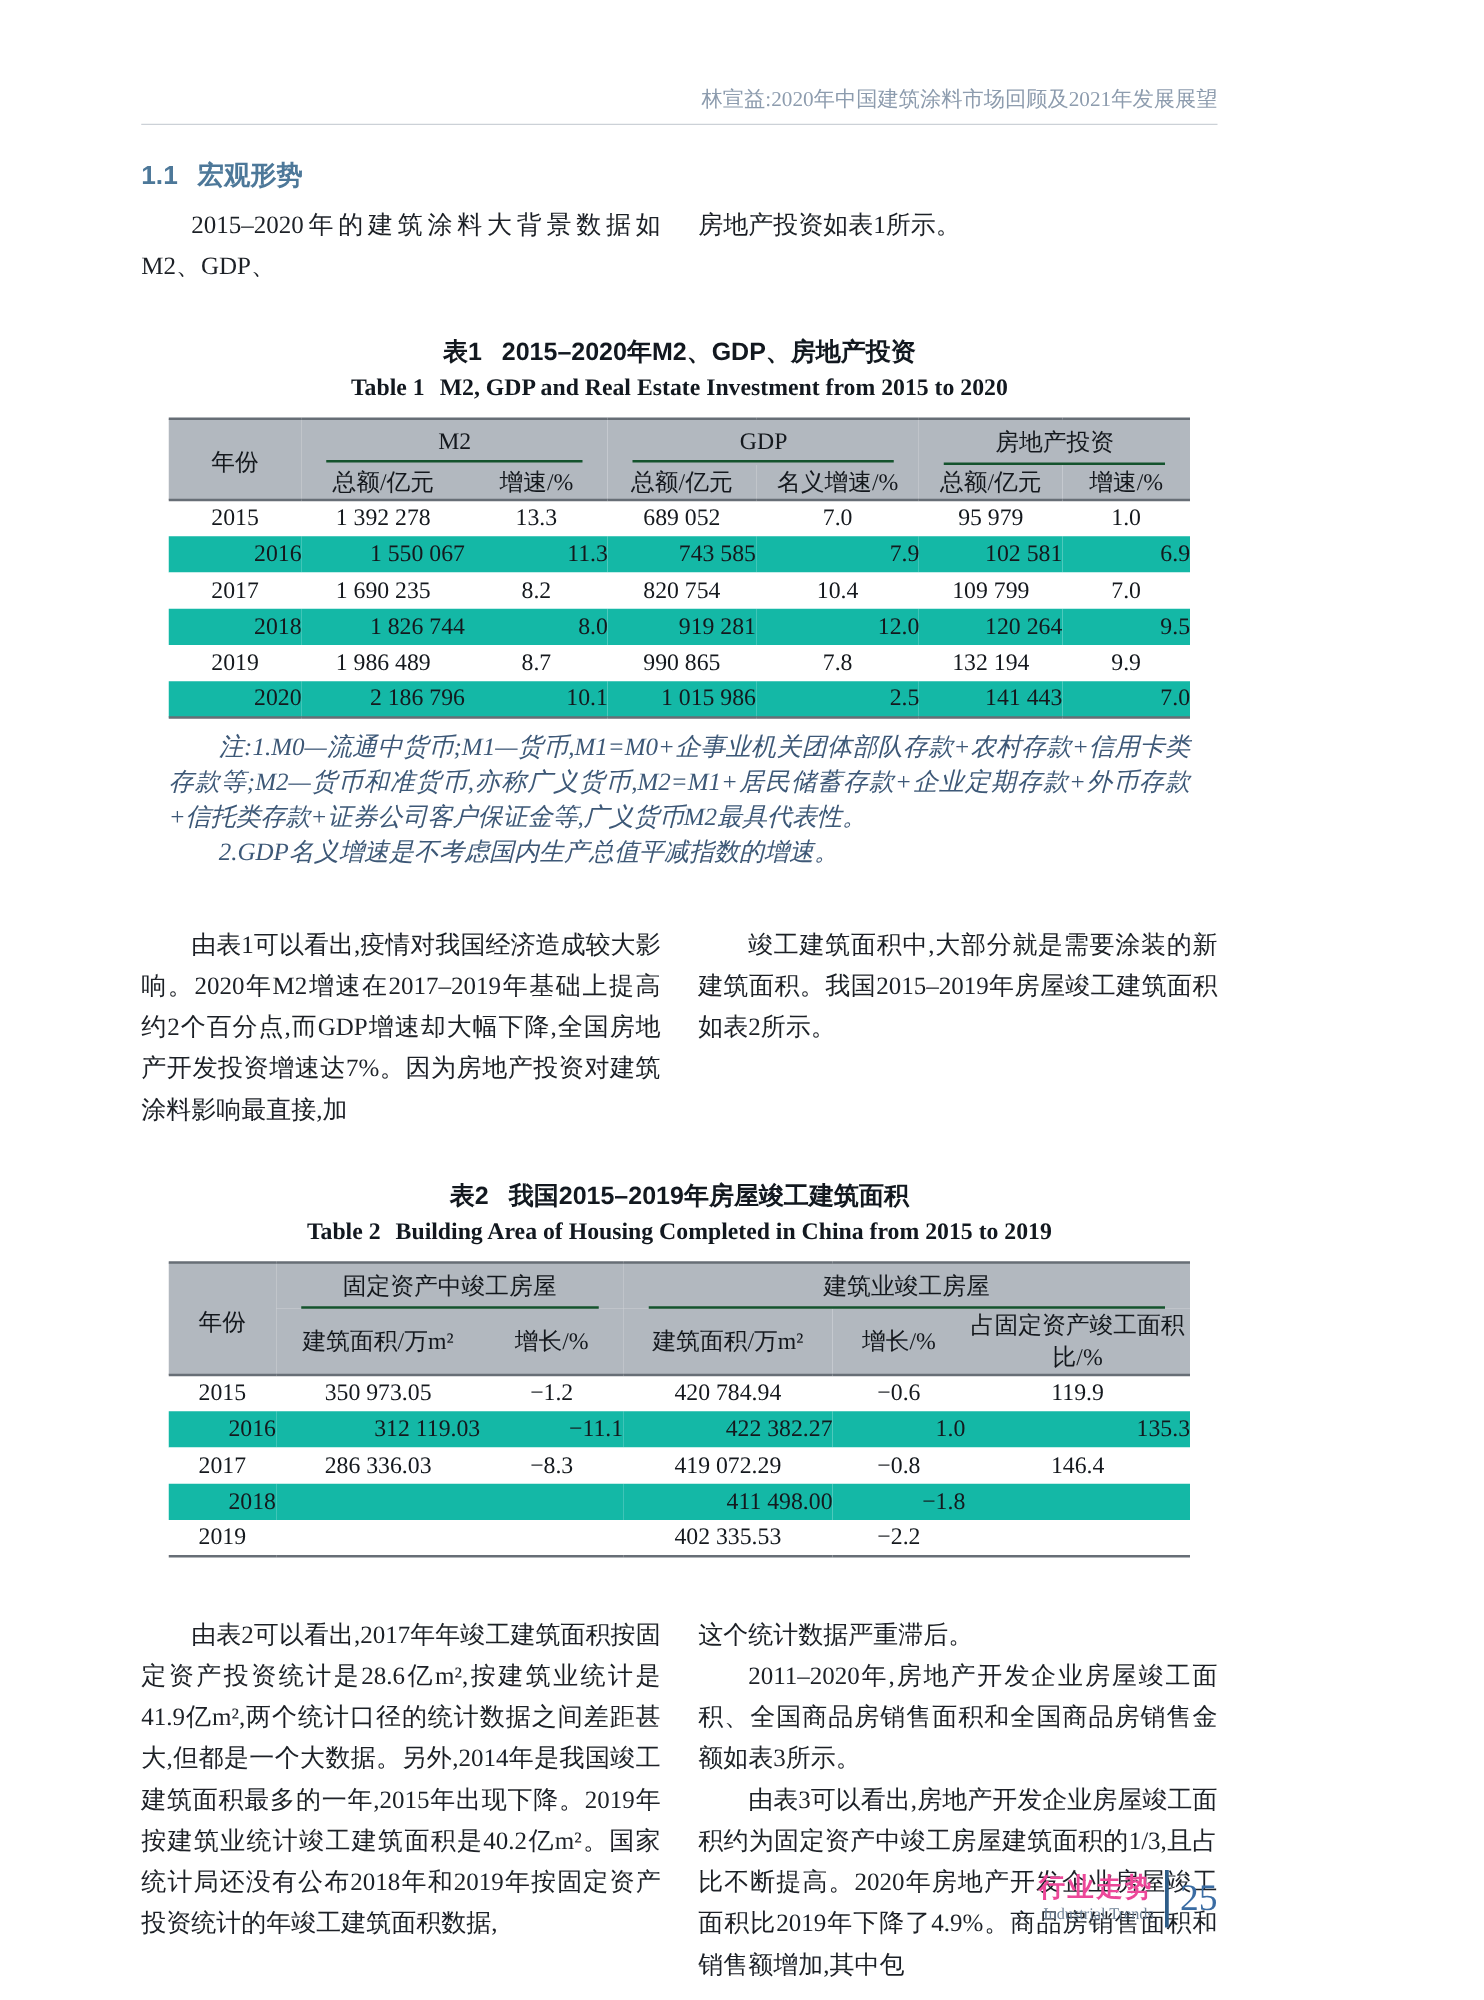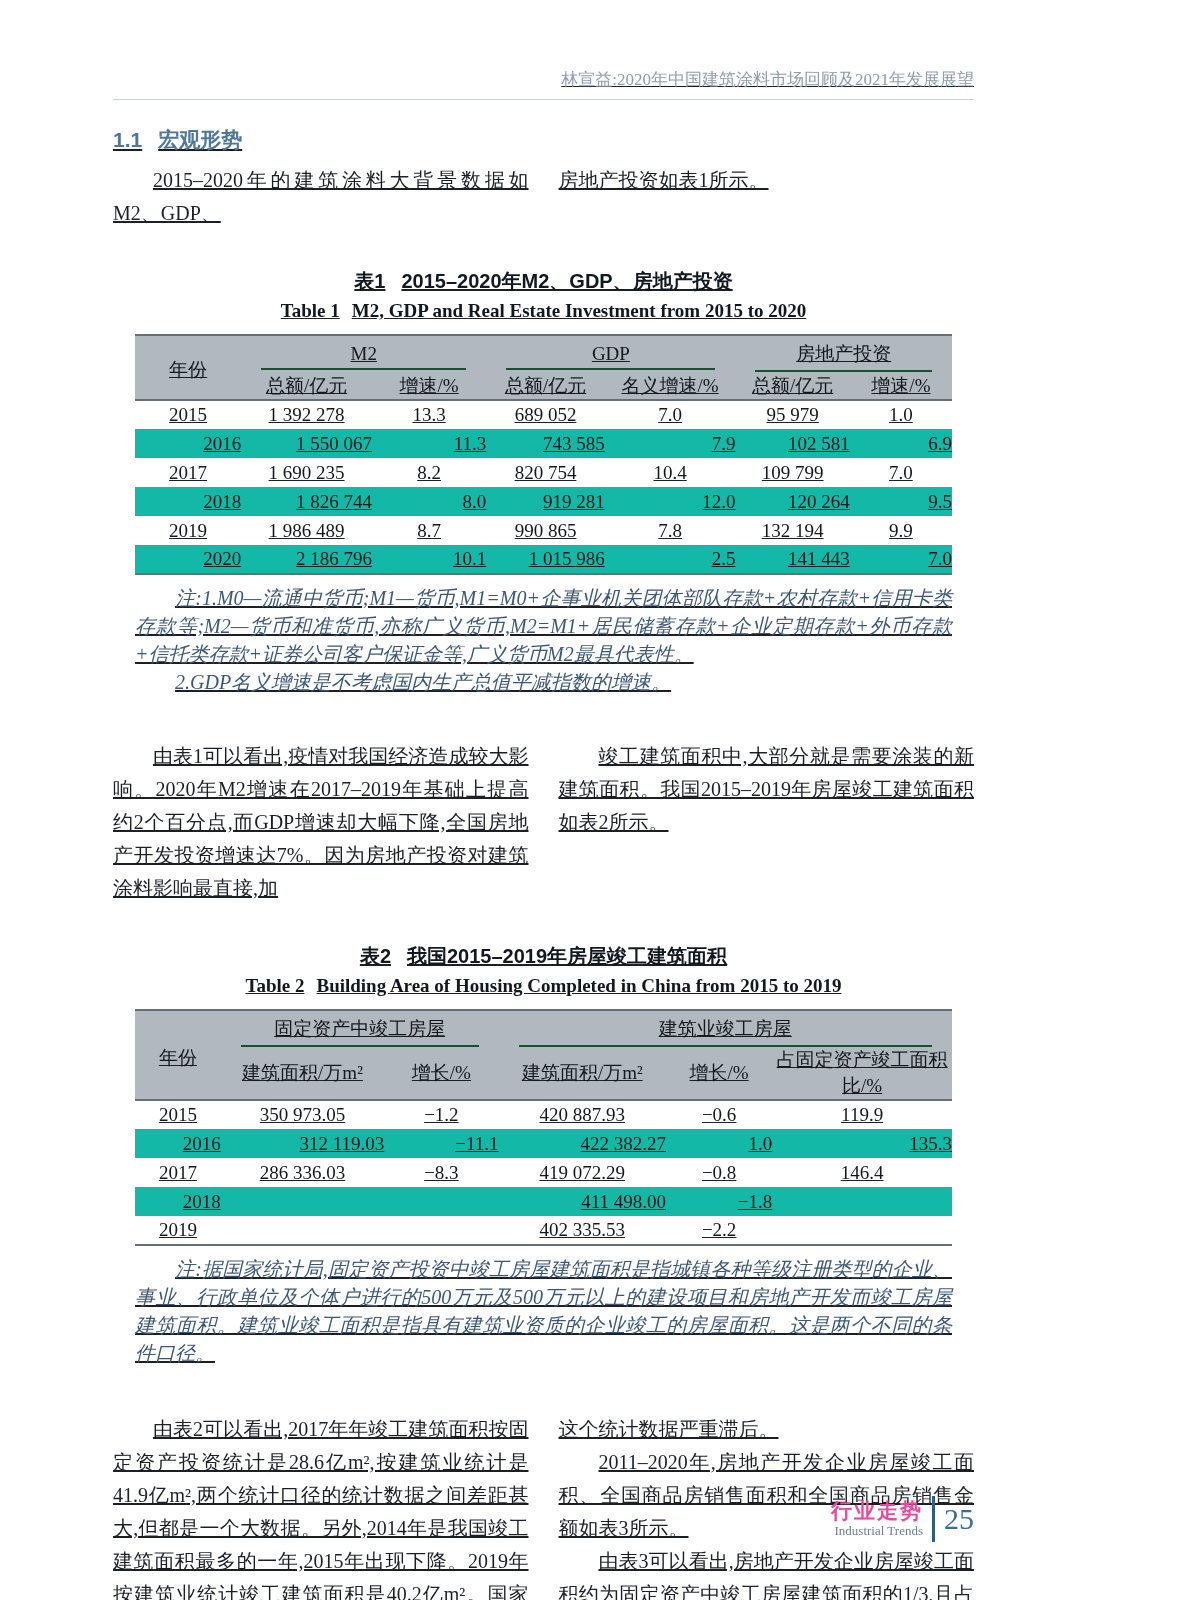--- a/index.html
+++ b/index.html
@@ -2,21 +2,21 @@
 <html><head>
 <meta charset="utf-8">
 <style>
   * { margin:0; padding:0; box-sizing:border-box; }
   html,body { background:#ffffff; }
   body {
     width:1187px; height:1600px;
     font-family:"Liberation Serif","DejaVu Serif",serif;
     color:#1c2026;
   }
-  .page { position:relative; width:1086px; height:1600px; overflow:hidden; background:#fff;text-decoration:underline; }
+  .page { position:relative; width:1086px; height:1600px; overflow:hidden; background:#fff; }
   .content { padding:70px 112px 0 113px; }
 
   .running-head { text-align:right; color:#8d9cae; font-size:17px; line-height:20px;
     font-family:"Liberation Serif","DejaVu Serif",serif; }
   .head-rule { border-bottom:1px solid #ccd1d7; margin-top:9px; }
 
   .sec-heading { color:#4d7899; font-family:"Liberation Sans","DejaVu Sans",sans-serif;
     font-weight:bold; font-size:21px; margin-top:26px; }
   .sec-heading .num { margin-right:16px; }
 
@@ -225,21 +225,21 @@
             <th>建筑面积/万m²</th>
             <th>增长/%</th>
             <th>占固定资产竣工面积比/%</th>
           </tr>
         </thead>
         <tbody>
             <tr>
               <td>2015</td>
               <td>350 973.05</td>
               <td>−1.2</td>
-              <td>420 887.93</td>
+              <td>420 784.94</td>
               <td>−0.6</td>
               <td>119.9</td>
             </tr>
             <tr class="alt">
               <td>2016</td>
               <td>312 119.03</td>
               <td>−11.1</td>
               <td>422 382.27</td>
               <td>1.0</td>
               <td>135.3</td>
@@ -263,23 +263,20 @@
             <tr>
               <td>2019</td>
               <td></td>
               <td></td>
               <td>402 335.53</td>
               <td>−2.2</td>
               <td></td>
             </tr>
           </tbody>
       </table>
-      <div class="note">
-        <p>注:据国家统计局,固定资产投资中竣工房屋建筑面积是指城镇各种等级注册类型的企业、事业、行政单位及个体户进行的500万元及500万元以上的建设项目和房地产开发而竣工房屋建筑面积。建筑业竣工面积是指具有建筑业资质的企业竣工的房屋面积。这是两个不同的条件口径。</p>
-      </div>
     </div>
 
     <div class="twocol bottom">
       <div class="col">
         <p class="indent">由表2可以看出,2017年年竣工建筑面积按固定资产投资统计是28.6亿m²,按建筑业统计是41.9亿m²,两个统计口径的统计数据之间差距甚大,但都是一个大数据。另外,2014年是我国竣工建筑面积最多的一年,2015年出现下降。2019年按建筑业统计竣工建筑面积是40.2亿m²。国家统计局还没有公布2018年和2019年按固定资产投资统计的年竣工建筑面积数据,</p>
       </div>
       <div class="col">
         <p>这个统计数据严重滞后。</p>
         <p class="indent">2011–2020年,房地产开发企业房屋竣工面积、全国商品房销售面积和全国商品房销售金额如表3所示。</p>
         <p class="indent">由表3可以看出,房地产开发企业房屋竣工面积约为固定资产中竣工房屋建筑面积的1/3,且占比不断提高。2020年房地产开发企业房屋竣工面积比2019年下降了4.9%。商品房销售面积和销售额增加,其中包</p>

